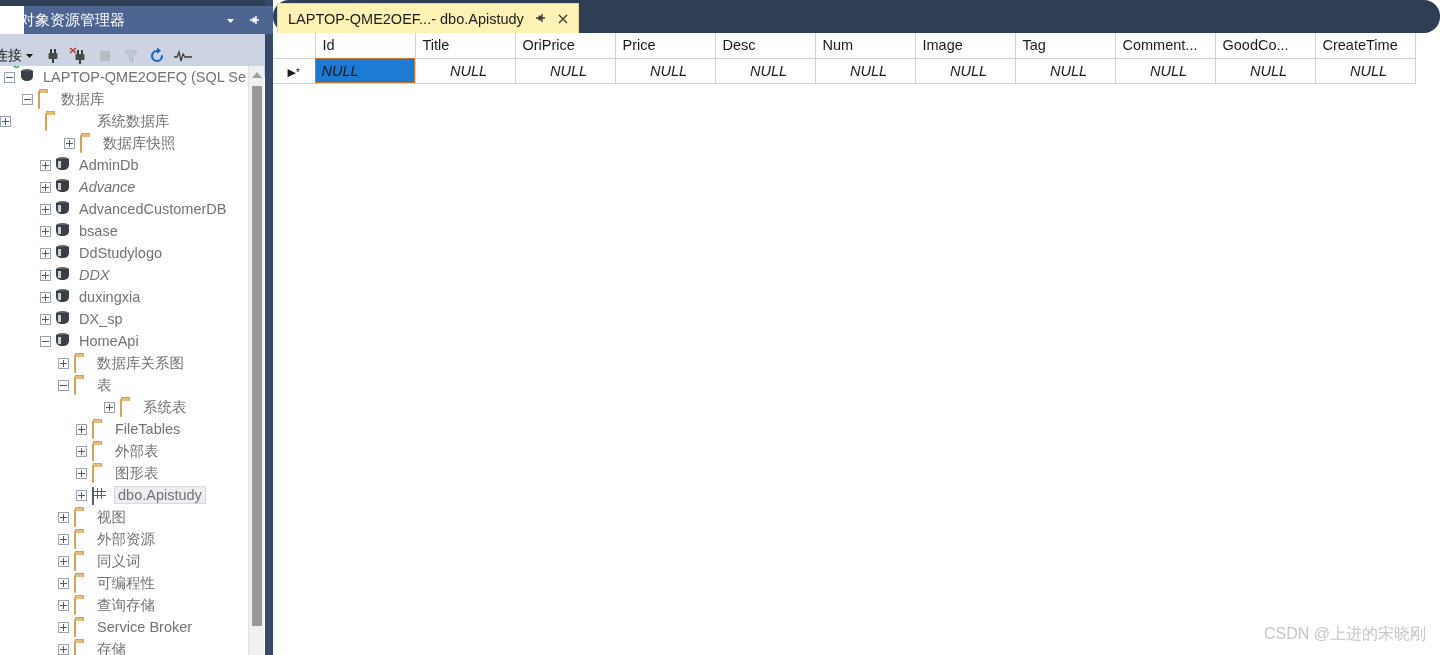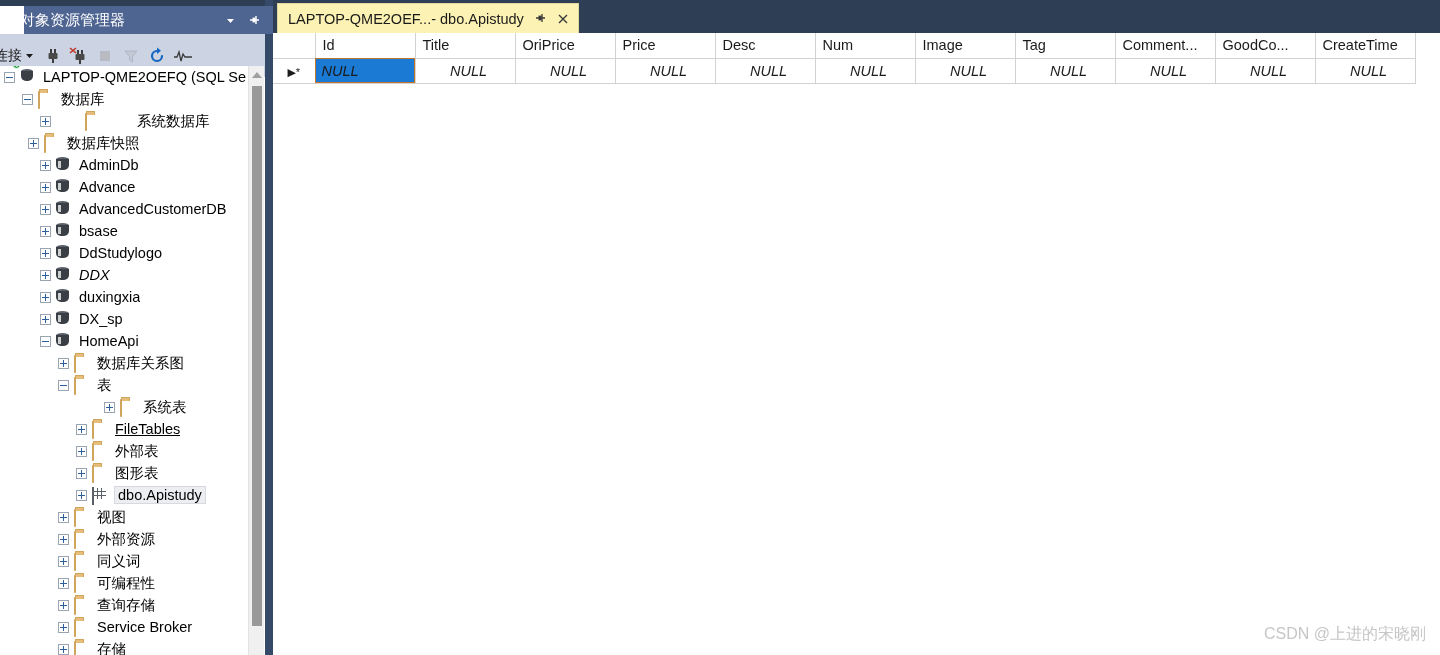--- a/index.html
+++ b/index.html
@@ -61,21 +61,21 @@
   }
 
   .oe-tree {
     position: absolute; left: 0; top: 60px; width: 248px; height: 589px;
     background: #ffffff;
     overflow: hidden;
   }
   .tnode {
     position: relative; height: 22px;
     display: flex; align-items: center;
-    font-size: 14.5px; color: #000000;
+    font-size: 14.5px; color: #737373;
     white-space: nowrap;
   }
   .expander {
     width: 11px; height: 11px; flex: 0 0 11px;
     border: 1px solid #9aa4b0; background: #ffffff;
     position: relative; margin-right: 5px;
   }
   .expander::before {
     content: ""; position: absolute; left: 1px; top: 4px;
     width: 7px; height: 1px; background: #2b5f9e;
@@ -127,20 +127,21 @@
   }
 
   
   .editor {
     position: absolute; left: 273px; top: 0; width: 1167px; height: 655px;
     background: #ffffff;
   }
   .tabstrip {
     position: absolute; left: 0; top: 0; width: 1167px; height: 33px;
     background: #2d3e55;
+    border-radius: 16px;
   }
   .tab {
     position: absolute; left: 4px; top: 3px; height: 30px;
     background: #fcf2b3;
     display: flex; align-items: center;
     padding: 0 8px 0 10px; gap: 9px;
     border: 1px solid #e2d89e; border-bottom: none;
   }
   .tab-title { font-size: 14.5px; color: #1b1b1b; white-space: nowrap; }
   .tab-pin, .tab-close { width: 14px; height: 16px; display: flex; align-items: center; justify-content: center; color: #3a3a3a; }
@@ -261,36 +262,36 @@
         <div class="tnode" style="padding-left: 4px;">
           <span class="expander"></span>
           <span class="ticon"><span class="ico-server"><span class="top"></span><span class="body"></span><span class="badge"></span></span></span>
           <span class="tlabel">LAPTOP-QME2OEFQ (SQL Se</span>
         </div>
         <div class="tnode" style="padding-left: 22px;">
           <span class="expander"></span>
           <span class="ticon"><span class="ico-folder"></span></span>
           <span class="tlabel">数据库</span>
         </div>
-        <div class="tnode" style="padding-left: 40px; gap: 29px;">
+        <div class="tnode" style=" gap: 29px;">
           <span class="expander plus"></span>
           <span class="ticon"><span class="ico-folder"></span></span>
           <span class="tlabel">系统数据库</span>
         </div>
-        <div class="tnode" style="padding-left: 28px;">
+        <div class="tnode" style="padding-left: 64px;">
           <span class="expander plus"></span>
           <span class="ticon"><span class="ico-folder"></span></span>
           <span class="tlabel">数据库快照</span>
         </div>
         <div class="tnode" style="padding-left: 40px;">
           <span class="expander plus"></span>
           <span class="ticon"><span class="ico-db"><span class="top"></span><span class="body"></span><span class="hl"></span></span></span>
           <span class="tlabel">AdminDb</span>
         </div>
-        <div class="tnode" style="padding-left: 40px;">
+        <div class="tnode" style="padding-left: 40px; font-style: italic;">
           <span class="expander plus"></span>
           <span class="ticon"><span class="ico-db"><span class="top"></span><span class="body"></span><span class="hl"></span></span></span>
           <span class="tlabel">Advance</span>
         </div>
         <div class="tnode" style="padding-left: 40px;">
           <span class="expander plus"></span>
           <span class="ticon"><span class="ico-db"><span class="top"></span><span class="body"></span><span class="hl"></span></span></span>
           <span class="tlabel">AdvancedCustomerDB</span>
         </div>
         <div class="tnode" style="padding-left: 40px;">
@@ -331,21 +332,21 @@
         <div class="tnode" style="padding-left: 58px;">
           <span class="expander"></span>
           <span class="ticon"><span class="ico-folder"></span></span>
           <span class="tlabel">表</span>
         </div>
         <div class="tnode" style="padding-left: 104px;">
           <span class="expander plus"></span>
           <span class="ticon"><span class="ico-folder"></span></span>
           <span class="tlabel">系统表</span>
         </div>
-        <div class="tnode" style="padding-left: 76px; text-decoration: underline;">
+        <div class="tnode" style="padding-left: 76px;">
           <span class="expander plus"></span>
           <span class="ticon"><span class="ico-folder"></span></span>
           <span class="tlabel">FileTables</span>
         </div>
         <div class="tnode" style="padding-left: 76px;">
           <span class="expander plus"></span>
           <span class="ticon"><span class="ico-folder"></span></span>
           <span class="tlabel">外部表</span>
         </div>
         <div class="tnode" style="padding-left: 76px;">

